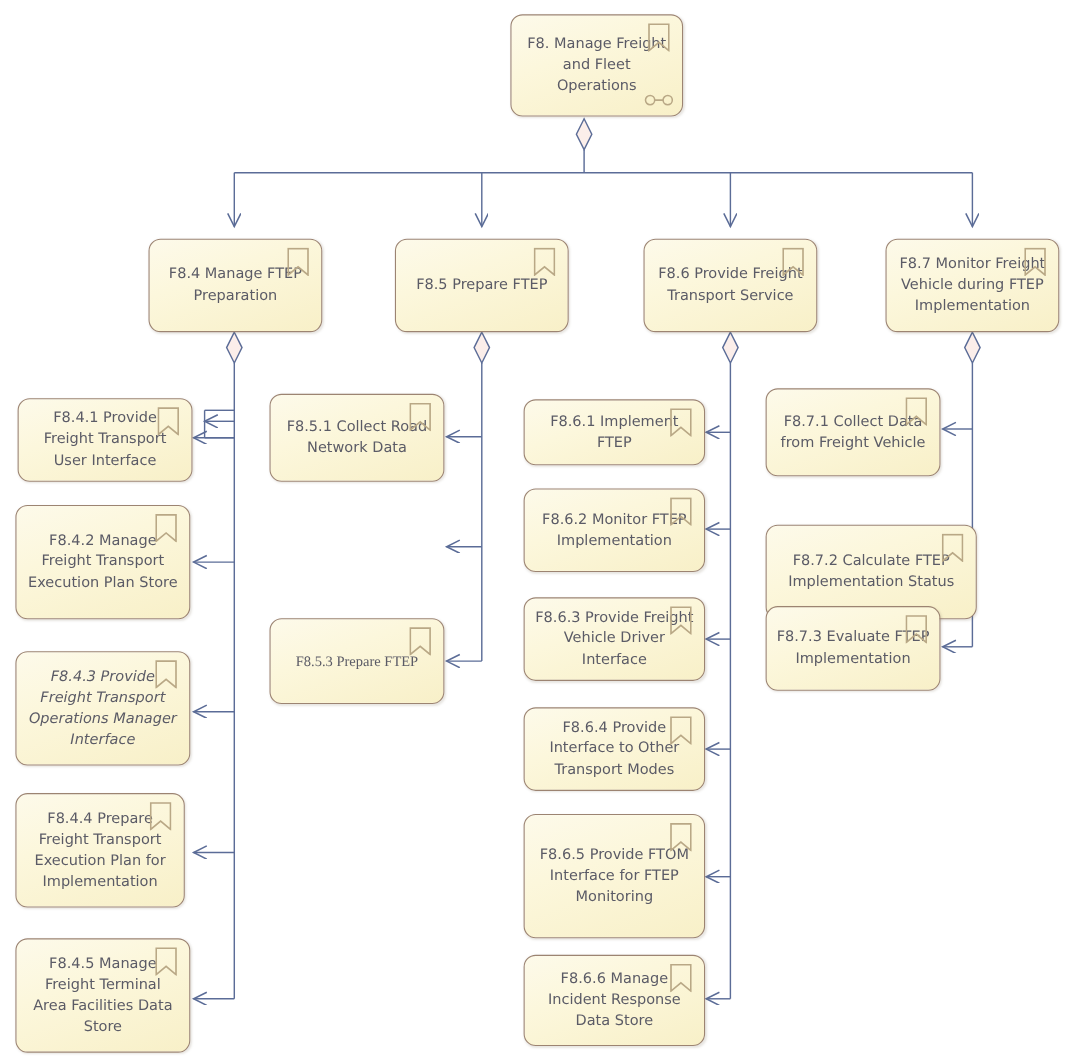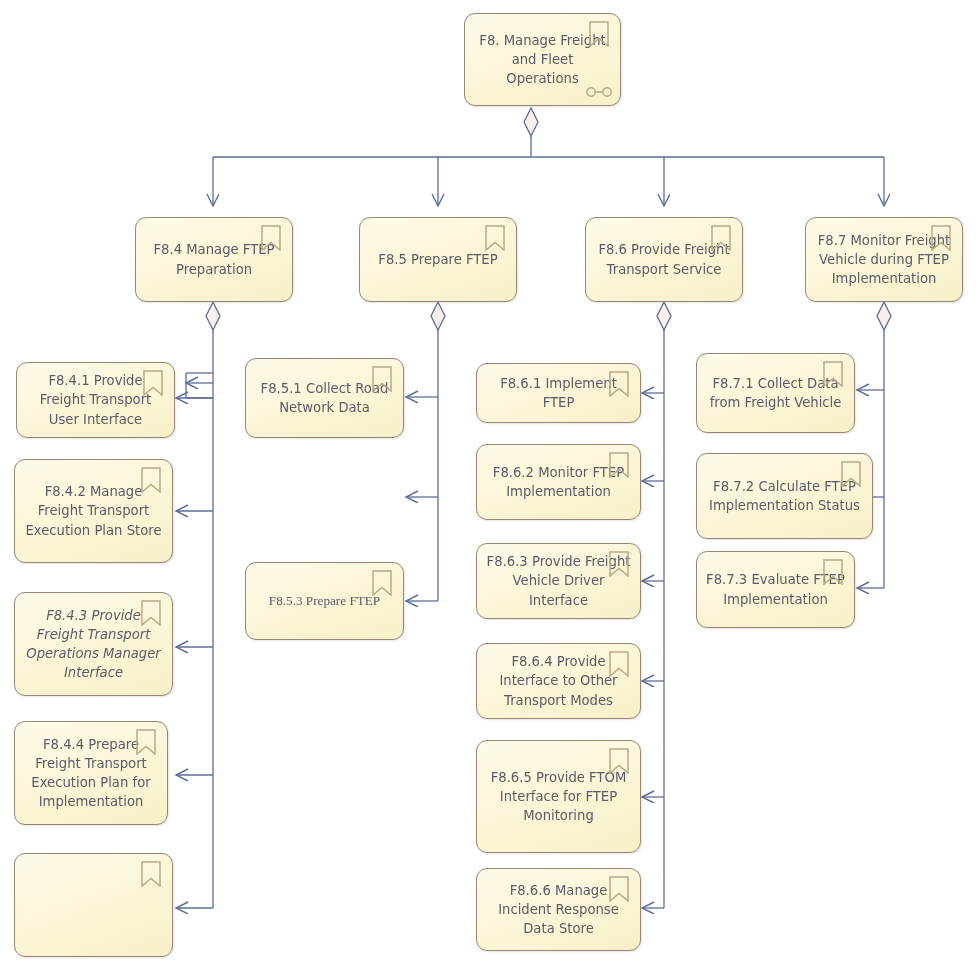--- a/index.html
+++ b/index.html
@@ -194,20 +194,21 @@
   <div class="node" style="left:14px;top:721px;width:154px;height:104px;">
     <span class="label">F8.4.4 Prepare Freight Transport Execution Plan for Implementation</span>
     <span class="bmk">
       <svg width="20" height="26" viewBox="0 0 20 26">
           <path d="M1,1 L19,1 L19,25 L10,17.5 L1,25 Z" fill="none" stroke="#b9a886" stroke-width="1.5"></path>
         </svg>
     </span>
   </div>
 
   <div class="node" style="left:14px;top:853px;width:159px;height:104px;">
+    <span class="label">F8.4.5 Manage Freight Terminal Area Facilities Data Store</span>
     <span class="bmk">
       <svg width="20" height="26" viewBox="0 0 20 26">
           <path d="M1,1 L19,1 L19,25 L10,17.5 L1,25 Z" fill="none" stroke="#b9a886" stroke-width="1.5"></path>
         </svg>
     </span>
   </div>
 
   <div class="node" style="left:245px;top:358px;width:159px;height:80px;">
     <span class="label">F8.5.1 Collect Road Network Data</span>
     <span class="bmk">
@@ -283,21 +284,21 @@
 
   <div class="node" style="left:696px;top:353px;width:159px;height:80px;">
     <span class="label">F8.7.1 Collect Data from Freight Vehicle</span>
     <span class="bmk">
       <svg width="20" height="26" viewBox="0 0 20 26">
           <path d="M1,1 L19,1 L19,25 L10,17.5 L1,25 Z" fill="none" stroke="#b9a886" stroke-width="1.5"></path>
         </svg>
     </span>
   </div>
 
-  <div class="node" style="left:696px;top:453px;width:177px;height:86px;">
+  <div class="node" style="left:696px;top:477px;width:192px;height:86px;">
     <span class="label">F8.7.2 Calculate FTEP Implementation Status</span>
     <span class="bmk">
       <svg width="20" height="26" viewBox="0 0 20 26">
           <path d="M1,1 L19,1 L19,25 L10,17.5 L1,25 Z" fill="none" stroke="#b9a886" stroke-width="1.5"></path>
         </svg>
     </span>
   </div>
 
   <div class="node" style="left:696px;top:551px;width:159px;height:77px;">
     <span class="label">F8.7.3 Evaluate FTEP Implementation</span>

